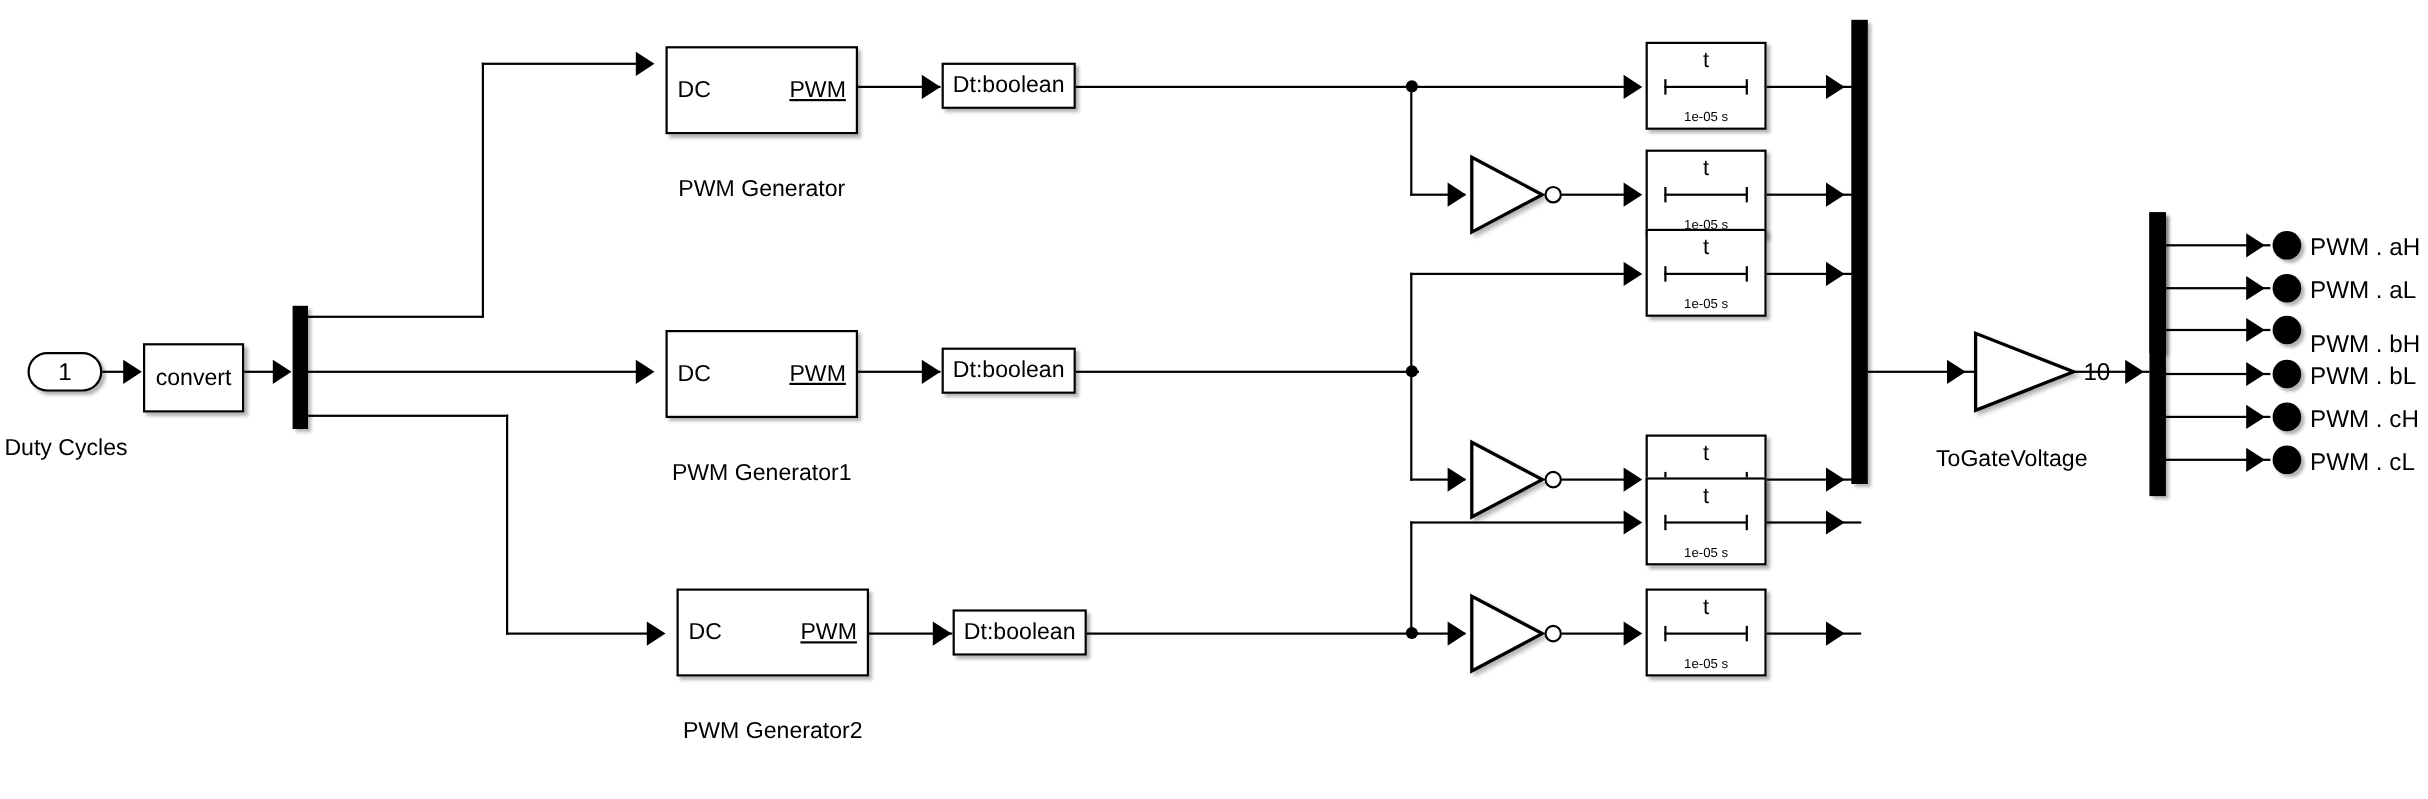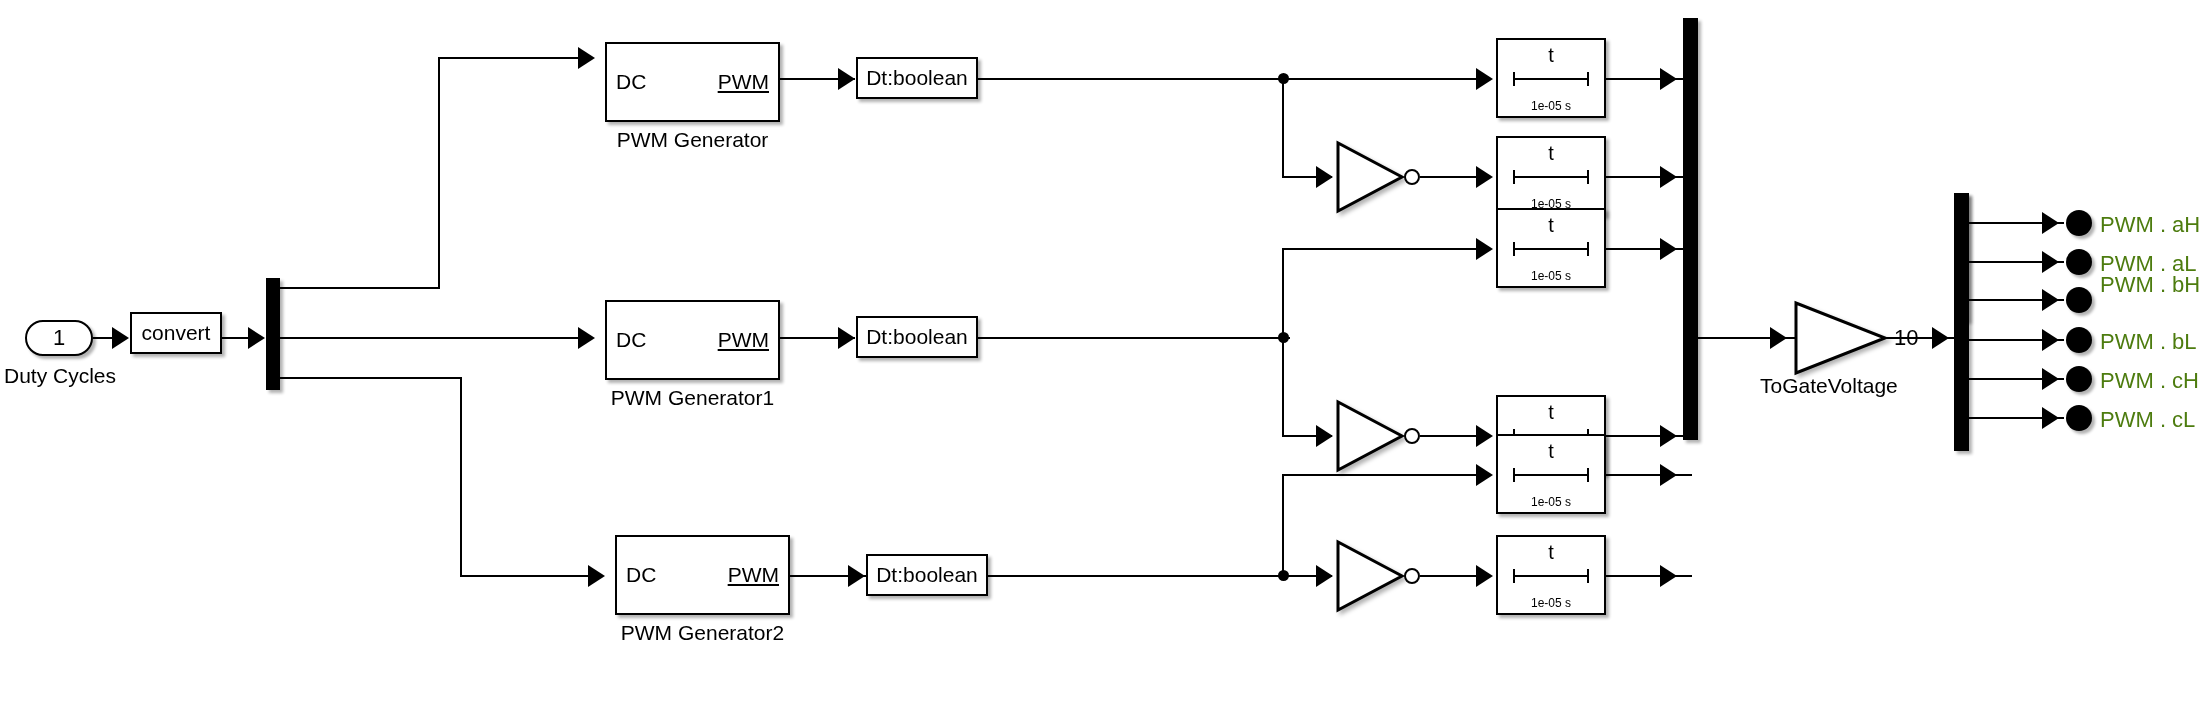--- a/index.html
+++ b/index.html
@@ -43,20 +43,21 @@
     border-top:11px solid transparent;
     border-bottom:11px solid transparent;
     border-left:17px solid #000000;
   }
   .blk-under-label{
     position:absolute;
     font-size:21px;
     color:#000000;
     white-space:nowrap;
     font-family:"Liberation Sans",sans-serif;
+    margin-top:32px;
   }
   
   .inport{
     position:absolute;
     border:2px solid #000000;
     border-radius:40px;
     background:#ffffff;
     box-sizing:border-box;
     box-shadow:3px 3px 3px rgba(0,0,0,0.30);
     display:flex;align-items:center;justify-content:center;
@@ -116,38 +117,38 @@
   .outdot{
     position:absolute;
     width:26px;height:26px;
     border-radius:50%;
     background:#000000;
     box-shadow:3px 3px 3px rgba(0,0,0,0.30);
   }
   .outlabel{
     position:absolute;
     font-size:22px;
-    color:#4d7c0f;
+    color:#000000;
     white-space:nowrap;
   }
 </style>
 </head>
 <body>
 
 <div id="canvas">
 
   <div class="inport" style="left:25px;top:320px;width:68px;height:36px;">
     <span>1</span>
   </div>
   <div class="blk-under-label" style="left:0px;top:364px;width:120px;text-align:center;">Duty Cycles</div>
 
   <div class="wire wire-h" style="left:93px;top:337px;width:25px;"></div>
   <div class="arrow" style="left:112px;top:327px;"></div>
 
-  <div class="blk textblk" style="left:130px;top:312px;width:92px;height:42px;">
+  <div class="blk textblk" style="left:130px;top:312px;width:92px;height:63px;">
     <span>convert</span>
   </div>
 
   <div class="wire wire-h" style="left:222px;top:337px;width:40px;"></div>
   <div class="arrow" style="left:248px;top:327px;"></div>
 
   <div class="bar" style="left:266px;top:278px;width:14px;height:112px;"></div>
 
   <div class="wire wire-h" style="left:280px;top:287px;width:160px;"></div>
   <div class="wire wire-v" style="left:438px;top:57px;height:232px;"></div>
@@ -324,21 +325,21 @@
   <div class="outlabel" style="left:2100px;top:212px;">PWM . aH</div>
 
   <div class="wire wire-h" style="left:1969px;top:261px;width:95px;"></div>
   <div class="arrow" style="left:2042px;top:251px;"></div>
   <div class="outdot" style="left:2066px;top:249px;"></div>
   <div class="outlabel" style="left:2100px;top:251px;">PWM . aL</div>
 
   <div class="wire wire-h" style="left:1969px;top:299px;width:95px;"></div>
   <div class="arrow" style="left:2042px;top:289px;"></div>
   <div class="outdot" style="left:2066px;top:287px;"></div>
-  <div class="outlabel" style="left:2100px;top:272px;">PWM . bH</div>
+  <div class="outlabel" style="left:2100px;top:300px;">PWM . bH</div>
 
   <div class="wire wire-h" style="left:1969px;top:339px;width:95px;"></div>
   <div class="arrow" style="left:2042px;top:329px;"></div>
   <div class="outdot" style="left:2066px;top:327px;"></div>
   <div class="outlabel" style="left:2100px;top:329px;">PWM . bL</div>
 
   <div class="wire wire-h" style="left:1969px;top:378px;width:95px;"></div>
   <div class="arrow" style="left:2042px;top:368px;"></div>
   <div class="outdot" style="left:2066px;top:366px;"></div>
   <div class="outlabel" style="left:2100px;top:368px;">PWM . cH</div>

